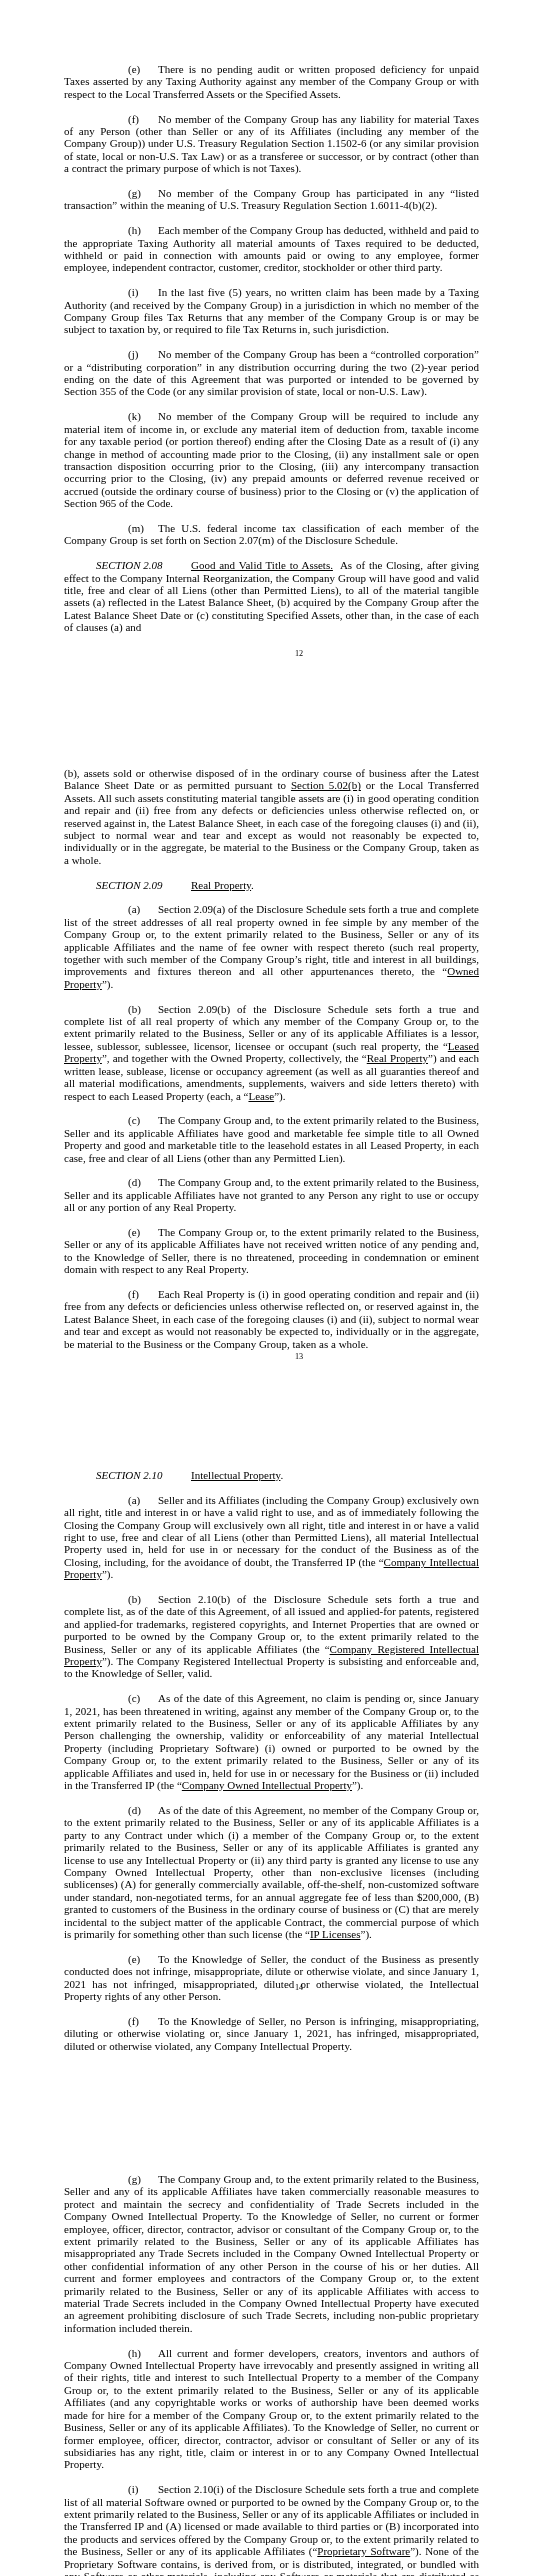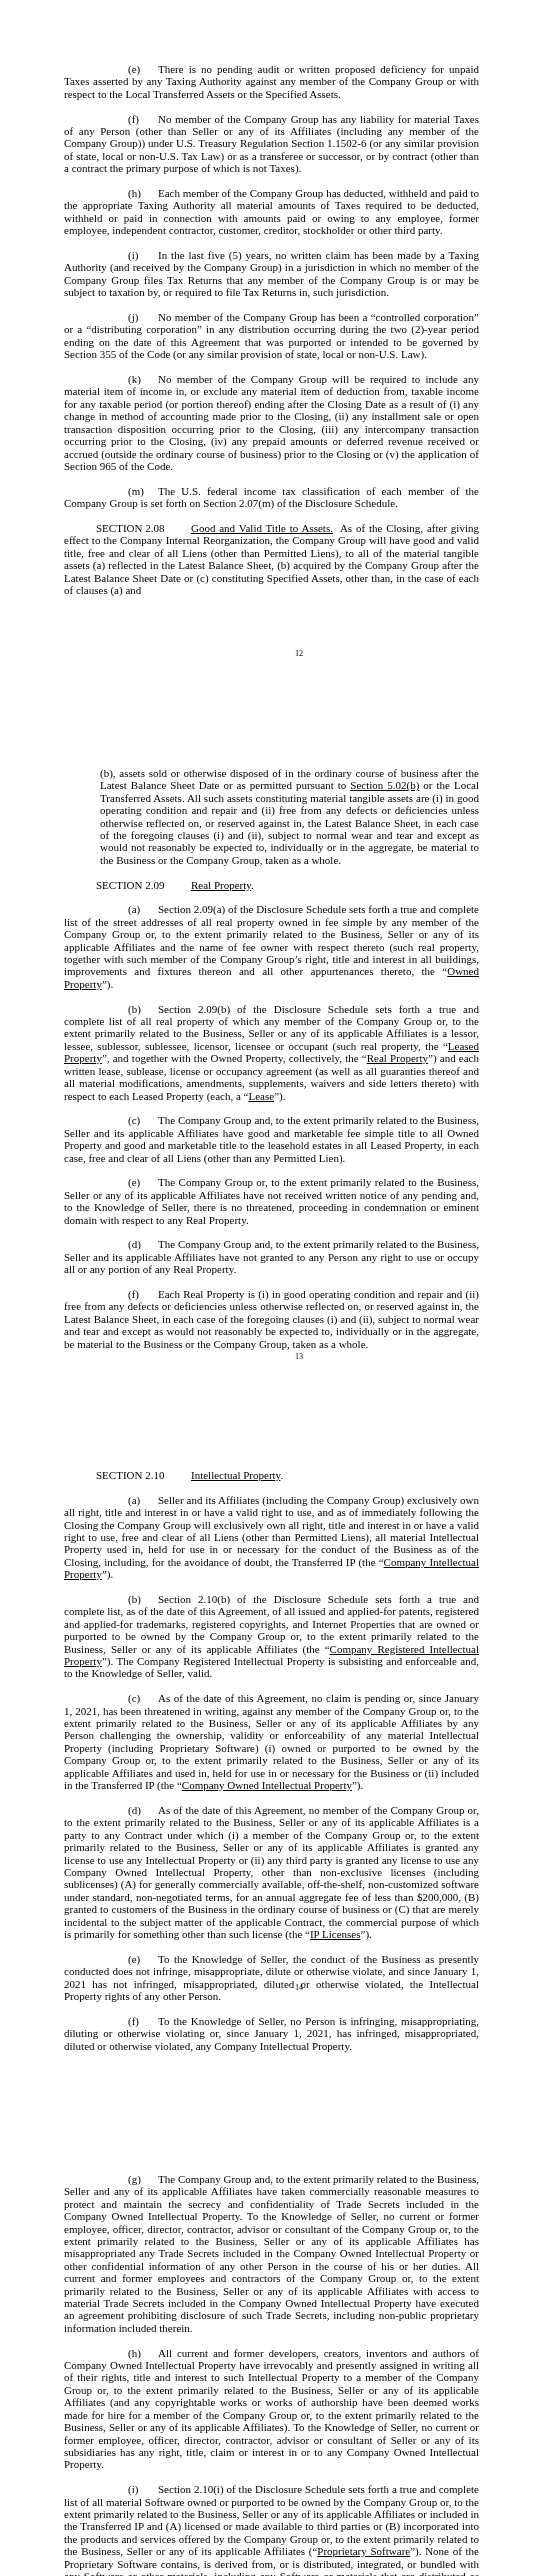--- a/index.html
+++ b/index.html
@@ -17,67 +17,68 @@
     width: 415px;
     font-size: 11px;
     line-height: 12.4px;
   }
   .para {
     margin: 0 0 12.4px 0;
     text-align: justify;
     text-align-last: left;
   }
   .para.sub { text-indent: 64px; }
-  .para.cont { text-indent: 0; margin-left: 36px; }
+  .para.cont { text-indent: 0; }
   .label {
     display: inline-block;
     width: 30px;
     text-indent: 0;
   }
   .heading-para {
     margin: 0 0 12.4px 0;
     text-align: justify;
     text-indent: 32px;
   }
-  .heading-para .sec-num { display: inline-block; width: 95px; text-indent: 0; }
+  .heading-para .sec-num { display: inline-block; width: 95px; text-indent: 0; font-style: italic; }
   .heading-para .sec-title { text-decoration: underline; }
   u { text-decoration: underline; }
   .page-num {
     position: absolute;
     left: 0;
     width: 528px;
     text-align: center;
     font-size: 8.2px;
     line-height: 12.4px;
     margin-left: 35px;
   }
 </style>
 </head>
 <body>
 
 <div class="segment" style="top:63px;">
   <p class="para sub"><span class="label">(e)</span><span>There is no pending audit or written proposed deficiency for unpaid Taxes asserted by any Taxing Authority against any member of the Company Group or with respect to the Local Transferred Assets or the Specified Assets.</span></p>
   <p class="para sub"><span class="label">(f)</span><span>No member of the Company Group has any liability for material Taxes of any Person (other than Seller or any of its Affiliates (including any member of the Company Group)) under U.S. Treasury Regulation Section 1.1502-6 (or any similar provision of state, local or non-U.S. Tax Law) or as a transferee or successor, or by contract (other than a contract the primary purpose of which is not Taxes).</span></p>
+  <p class="para sub"><span class="label">(g)</span><span>No member of the Company Group has participated in any “listed transaction” within the meaning of U.S. Treasury Regulation Section 1.6011-4(b)(2).</span></p>
   <p class="para sub"><span class="label">(h)</span><span>Each member of the Company Group has deducted, withheld and paid to the appropriate Taxing Authority all material amounts of Taxes required to be deducted, withheld or paid in connection with amounts paid or owing to any employee, former employee, independent contractor, customer, creditor, stockholder or other third party.</span></p>
   <p class="para sub"><span class="label">(i)</span><span>In the last five (5) years, no written claim has been made by a Taxing Authority (and received by the Company Group) in a jurisdiction in which no member of the Company Group files Tax Returns that any member of the Company Group is or may be subject to taxation by, or required to file Tax Returns in, such jurisdiction.</span></p>
   <p class="para sub"><span class="label">(j)</span><span>No member of the Company Group has been a “controlled corporation” or a “distributing corporation” in any distribution occurring during the two (2)-year period ending on the date of this Agreement that was purported or intended to be governed by Section 355 of the Code (or any similar provision of state, local or non-U.S. Law).</span></p>
   <p class="para sub"><span class="label">(k)</span><span>No member of the Company Group will be required to include any material item of income in, or exclude any material item of deduction from, taxable income for any taxable period (or portion thereof) ending after the Closing Date as a result of (i) any change in method of accounting made prior to the Closing, (ii) any installment sale or open transaction disposition occurring prior to the Closing, (iii) any intercompany transaction occurring prior to the Closing, (iv) any prepaid amounts or deferred revenue received or accrued (outside the ordinary course of business) prior to the Closing or (v) the application of Section 965 of the Code.</span></p>
   <p class="para sub"><span class="label">(m)</span><span>The U.S. federal income tax classification of each member of the Company Group is set forth on Section 2.07(m) of the Disclosure Schedule.</span></p>
   <p class="heading-para"><span class="sec-num">SECTION 2.08</span><span class="sec-title">Good and Valid Title to Assets.</span>&nbsp; <span>As of the Closing, after giving effect to the Company Internal Reorganization, the Company Group will have good and valid title, free and clear of all Liens (other than Permitted Liens), to all of the material tangible assets (a) reflected in the Latest Balance Sheet, (b) acquired by the Company Group after the Latest Balance Sheet Date or (c) constituting Specified Assets, other than, in the case of each of clauses (a) and</span></p>
 </div>
 <div class="page-num" style="top:648px;">12</div>
 
 <div class="segment" style="top:767px;">
   <p class="para cont"><span>(b), assets sold or otherwise disposed of in the ordinary course of business after the Latest Balance Sheet Date or as permitted pursuant to </span><u>Section 5.02(b)</u><span> or the Local Transferred Assets.  All such assets constituting material tangible assets are (i) in good operating condition and repair and (ii) free from any defects or deficiencies unless otherwise reflected on, or reserved against in, the Latest Balance Sheet, in each case of the foregoing clauses (i) and (ii), subject to normal wear and tear and except as would not reasonably be expected to, individually or in the aggregate, be material to the Business or the Company Group, taken as a whole.</span></p>
   <p class="heading-para"><span class="sec-num">SECTION 2.09</span><span class="sec-title">Real Property</span><span>.</span></p>
   <p class="para sub"><span class="label">(a)</span><span>Section 2.09(a) of the Disclosure Schedule sets forth a true and complete list of the street addresses of all real property owned in fee simple by any member of the Company Group or, to the extent primarily related to the Business, Seller or any of its applicable Affiliates and the name of fee owner with respect thereto (such real property, together with such member of the Company Group’s right, title and interest in all buildings, improvements and fixtures thereon and all other appurtenances thereto, the “</span><u>Owned Property</u><span>”).</span></p>
   <p class="para sub"><span class="label">(b)</span><span>Section 2.09(b) of the Disclosure Schedule sets forth a true and complete list of all real property of which any member of the Company Group or, to the extent primarily related to the Business, Seller or any of its applicable Affiliates is a lessor, lessee, sublessor, sublessee, licensor, licensee or occupant (such real property, the “</span><u>Leased Property</u><span>”, and together with the Owned Property, collectively, the “</span><u>Real Property</u><span>”) and each written lease, sublease, license or occupancy agreement (as well as all guaranties thereof and all material modifications, amendments, supplements, waivers and side letters thereto) with respect to each Leased Property (each, a “</span><u>Lease</u><span>”).</span></p>
   <p class="para sub"><span class="label">(c)</span><span>The Company Group and, to the extent primarily related to the Business, Seller and its applicable Affiliates have good and marketable fee simple title to all Owned Property and good and marketable title to the leasehold estates in all Leased Property, in each case, free and clear of all Liens (other than any Permitted Lien).</span></p>
+  <p class="para sub"><span class="label">(d)</span><span>The Company Group and, to the extent primarily related to the Business, Seller and its applicable Affiliates have not granted to any Person any right to use or occupy all or any portion of any Real Property.</span></p>
   <p class="para sub"><span class="label">(e)</span><span>The Company Group or, to the extent primarily related to the Business, Seller or any of its applicable Affiliates have not received written notice of any pending and, to the Knowledge of Seller, there is no threatened, proceeding in condemnation or eminent domain with respect to any Real Property.</span></p>
-  <p class="para sub"><span class="label">(d)</span><span>The Company Group and, to the extent primarily related to the Business, Seller and its applicable Affiliates have not granted to any Person any right to use or occupy all or any portion of any Real Property.</span></p>
   <p class="para sub"><span class="label">(f)</span><span>Each Real Property is (i) in good operating condition and repair and (ii) free from any defects or deficiencies unless otherwise reflected on, or reserved against in, the Latest Balance Sheet, in each case of the foregoing clauses (i) and (ii), subject to normal wear and tear and except as would not reasonably be expected to, individually or in the aggregate, be material to the Business or the Company Group, taken as a whole.</span></p>
 </div>
 <div class="page-num" style="top:1351px;font-family:Liberation Serif, serif;">13</div>
 
 <div class="segment" style="top:1469px;">
   <p class="heading-para"><span class="sec-num">SECTION 2.10</span><span class="sec-title">Intellectual Property</span><span>.</span></p>
   <p class="para sub"><span class="label">(a)</span><span>Seller and its Affiliates (including the Company Group) exclusively own all right, title and interest in or have a valid right to use, and as of immediately following the Closing the Company Group will exclusively own all right, title and interest in or have a valid right to use, free and clear of all Liens (other than Permitted Liens), all material Intellectual Property used in, held for use in or necessary for the conduct of the Business as of the Closing, including, for the avoidance of doubt, the Transferred IP (the “</span><u>Company Intellectual Property</u><span>”).</span></p>
   <p class="para sub"><span class="label">(b)</span><span>Section 2.10(b) of the Disclosure Schedule sets forth a true and complete list, as of the date of this Agreement, of all issued and applied-for patents, registered and applied-for trademarks, registered copyrights, and Internet Properties that are owned or purported to be owned by the Company Group or, to the extent primarily related to the Business, Seller or any of its applicable Affiliates (the “</span><u>Company Registered Intellectual Property</u><span>”).  The Company Registered Intellectual Property is subsisting and enforceable and, to the Knowledge of Seller, valid.</span></p>
   <p class="para sub"><span class="label">(c)</span><span>As of the date of this Agreement, no claim is pending or, since January 1, 2021, has been threatened in writing, against any member of the Company Group or, to the extent primarily related to the Business, Seller or any of its applicable Affiliates by any Person challenging the ownership, validity or enforceability of any material Intellectual Property (including Proprietary Software) (i) owned or purported to be owned by the Company Group or, to the extent primarily related to the Business, Seller or any of its applicable Affiliates and used in, held for use in or necessary for the Business or (ii) included in the Transferred IP (the “</span><u>Company Owned Intellectual Property</u><span>”).</span></p>
   <p class="para sub"><span class="label">(d)</span><span>As of the date of this Agreement, no member of the Company Group or, to the extent primarily related to the Business, Seller or any of its applicable Affiliates is a party to any Contract under which (i) a member of the Company Group or, to the extent primarily related to the Business, Seller or any of its applicable Affiliates is granted any license to use any Intellectual Property or (ii) any third party is granted any license to use any Company Owned Intellectual Property, other than non-exclusive licenses (including sublicenses) (A) for generally commercially available, off-the-shelf, non-customized software under standard, non-negotiated terms, for an annual aggregate fee of less than $200,000, (B) granted to customers of the Business in the ordinary course of business or (C) that are merely incidental to the subject matter of the applicable Contract, the commercial purpose of which is primarily for something other than such license (the “</span><u>IP Licenses</u><span>”).</span></p>

